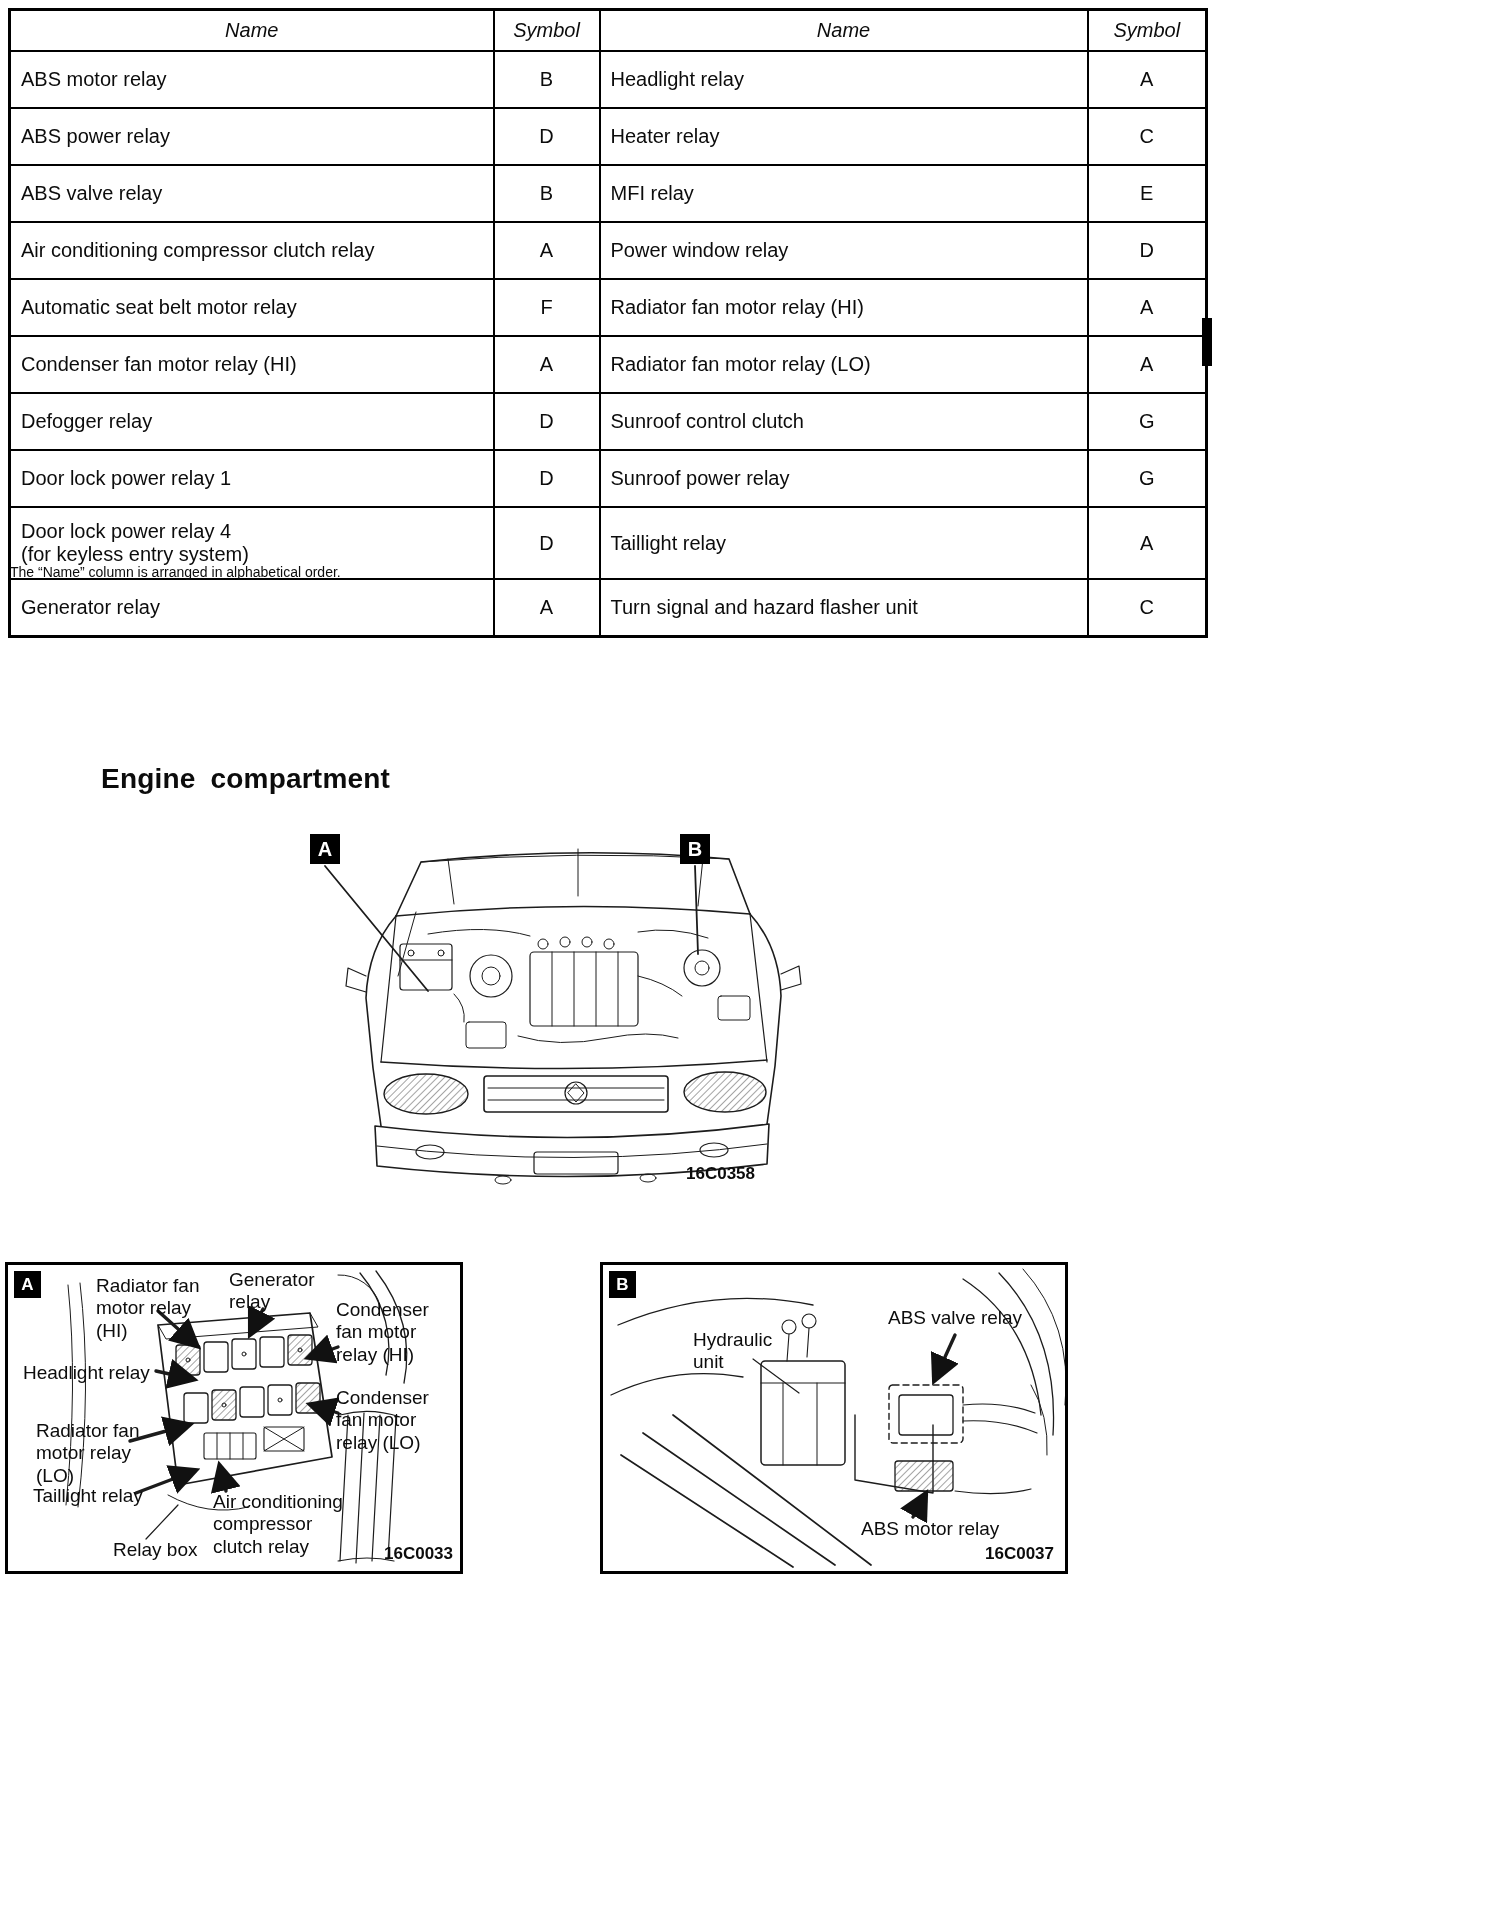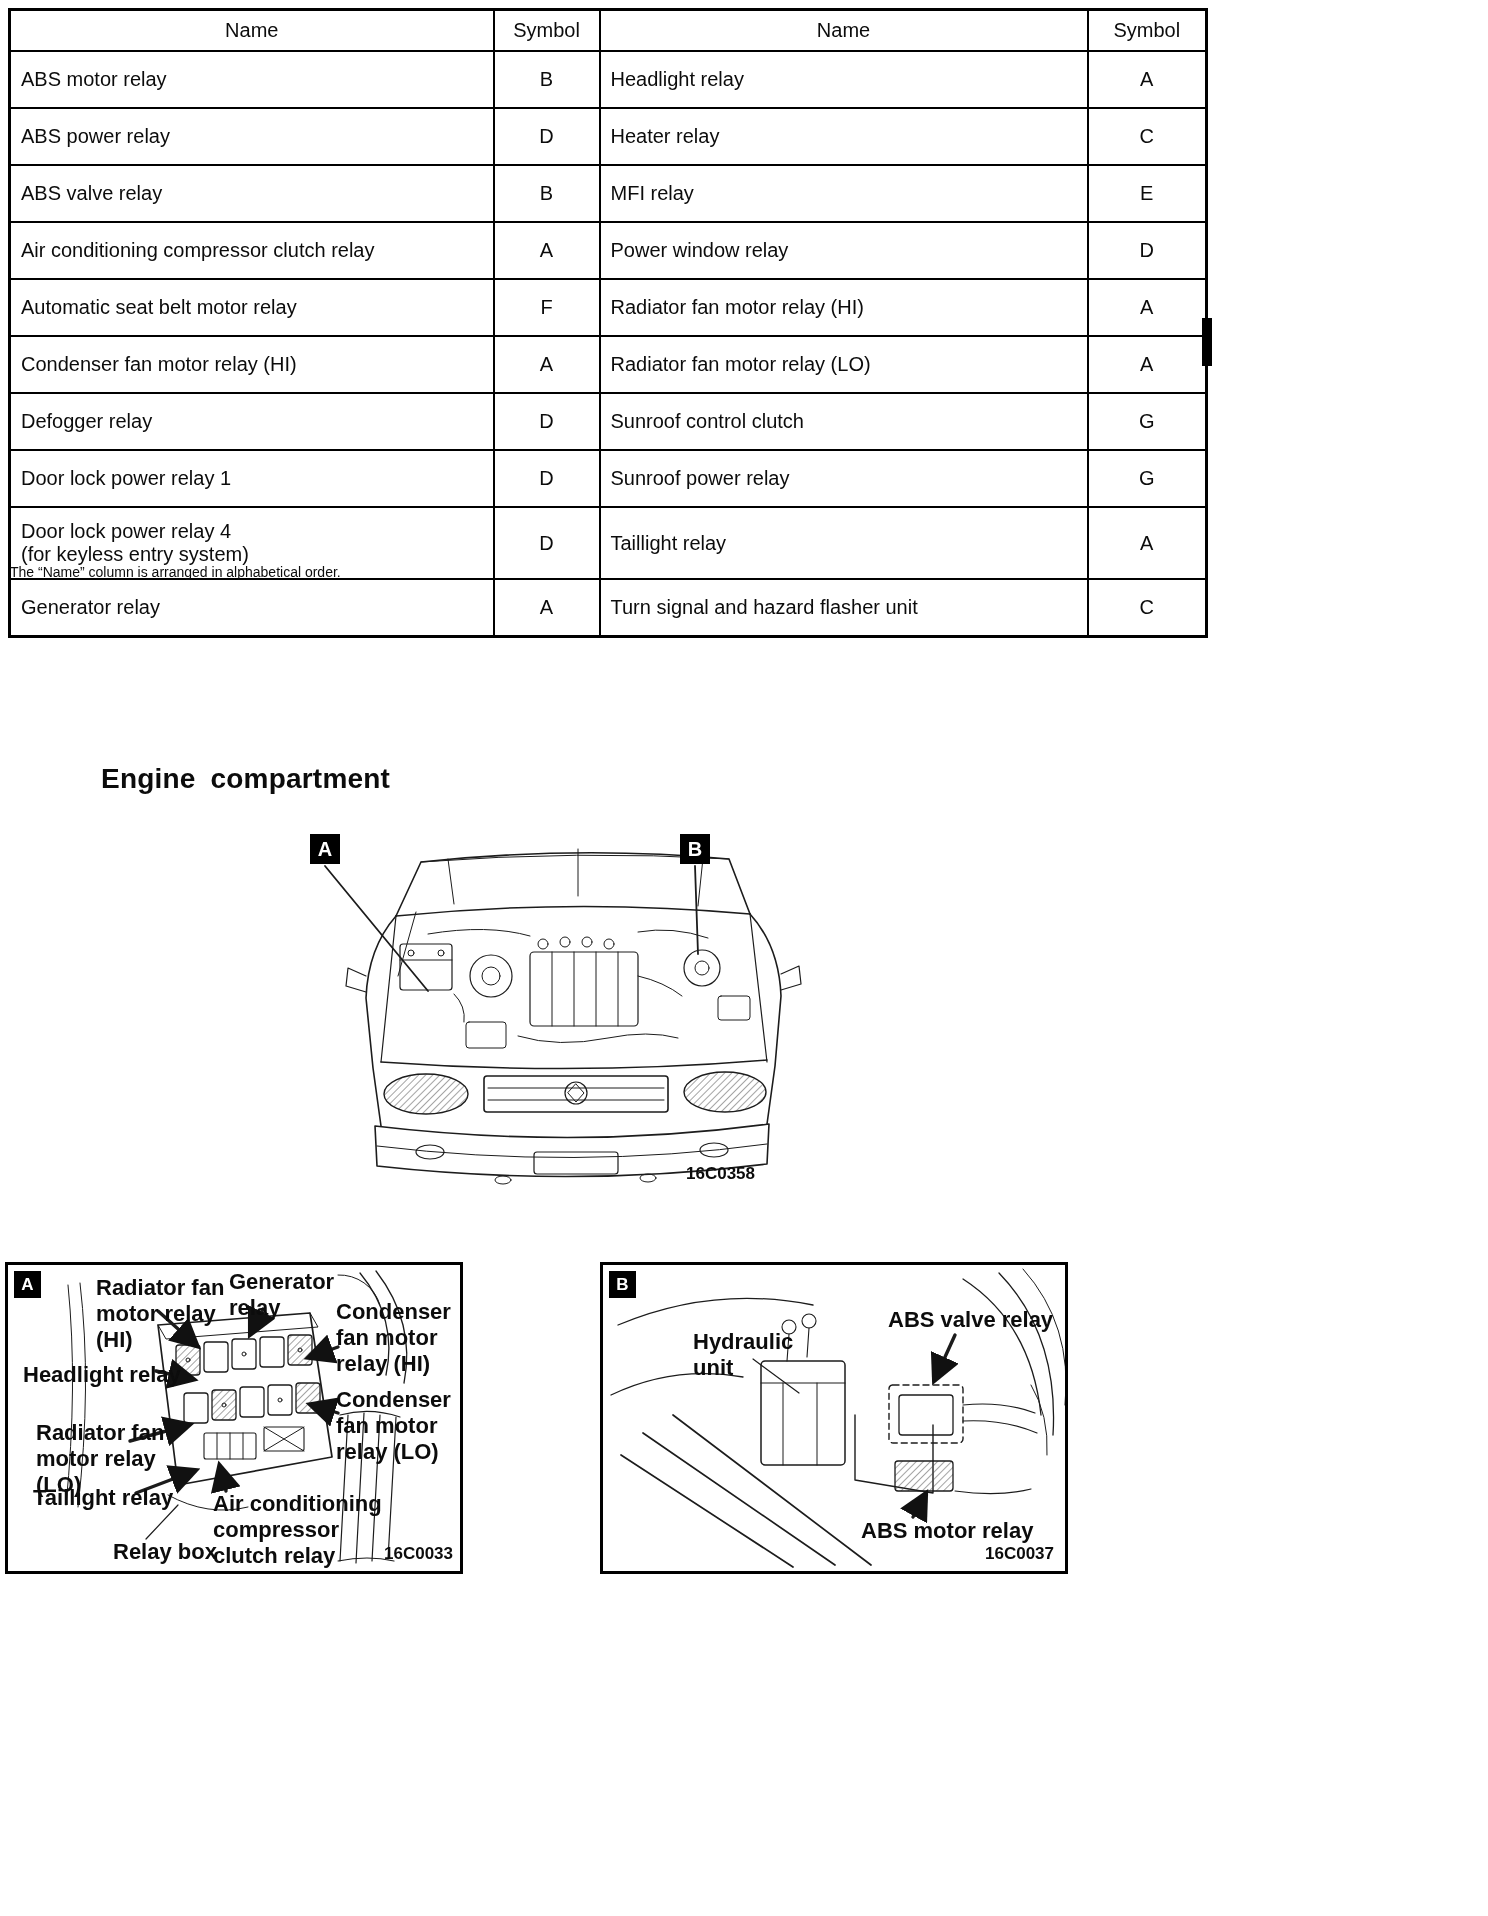--- a/index.html
+++ b/index.html
@@ -7,40 +7,40 @@
     position:relative;width:1488px;height:1916px;background:#ffffff;
     font-family:"Liberation Sans", sans-serif;color:#0c0c0c;overflow:hidden;
   }
   
   .relay-table{
     position:absolute;left:8px;top:8px;width:1197px;
     border-collapse:collapse;table-layout:fixed;
     font-size:20px;color:#0c0c0c;border:3px solid #000;
   }
   .relay-table th,.relay-table td{border:2.5px solid #000;}
-  .relay-table th{height:37px;font-weight:400;text-align:center;}
+  .relay-table th{height:37px;font-weight:400;text-align:center;font-style:italic;}
   .relay-table td{height:43px;}
   .relay-table td.name{padding:6px 10px;text-align:left;white-space:pre-line;line-height:1.15;}
   .relay-table td.sym{text-align:center;}
   .relay-table tr.tall td{height:58px;}
   
   .note{position:absolute;left:10px;top:564px;font-size:14px;}
   .heading{position:absolute;left:100px;top:762px;margin:1px;font-size:28px;font-weight:700;word-spacing:7px;letter-spacing:.2px;}
   .section-tab{position:absolute;left:1202px;top:318px;width:10px;height:48px;background:#000;}
   
   .fig{position:absolute;background:#fff;}
   .fig.bordered{border:3px solid #000;}
   .fig svg{position:absolute;left:0;top:0;}
   .marker{
     position:absolute;background:#000;color:#fff;font-weight:700;
     display:flex;align-items:center;justify-content:center;z-index:3;
   }
   .marker.big{width:30px;height:30px;font-size:20px;}
   .marker.small{width:27px;height:27px;font-size:17px;}
-  .lbl{position:absolute;font-size:22px;line-height:1.18;white-space:pre-line;z-index:2;font-weight:bold;}
+  .lbl{position:absolute;font-size:19px;line-height:1.18;white-space:pre-line;z-index:2;}
   .fig-code{position:absolute;font-weight:700;font-size:17px;z-index:2;}
 </style>
 </head>
 <body>
 
 <div class="page">
 
   <table class="relay-table">
     <colgroup>
       <col style="width:484px">

